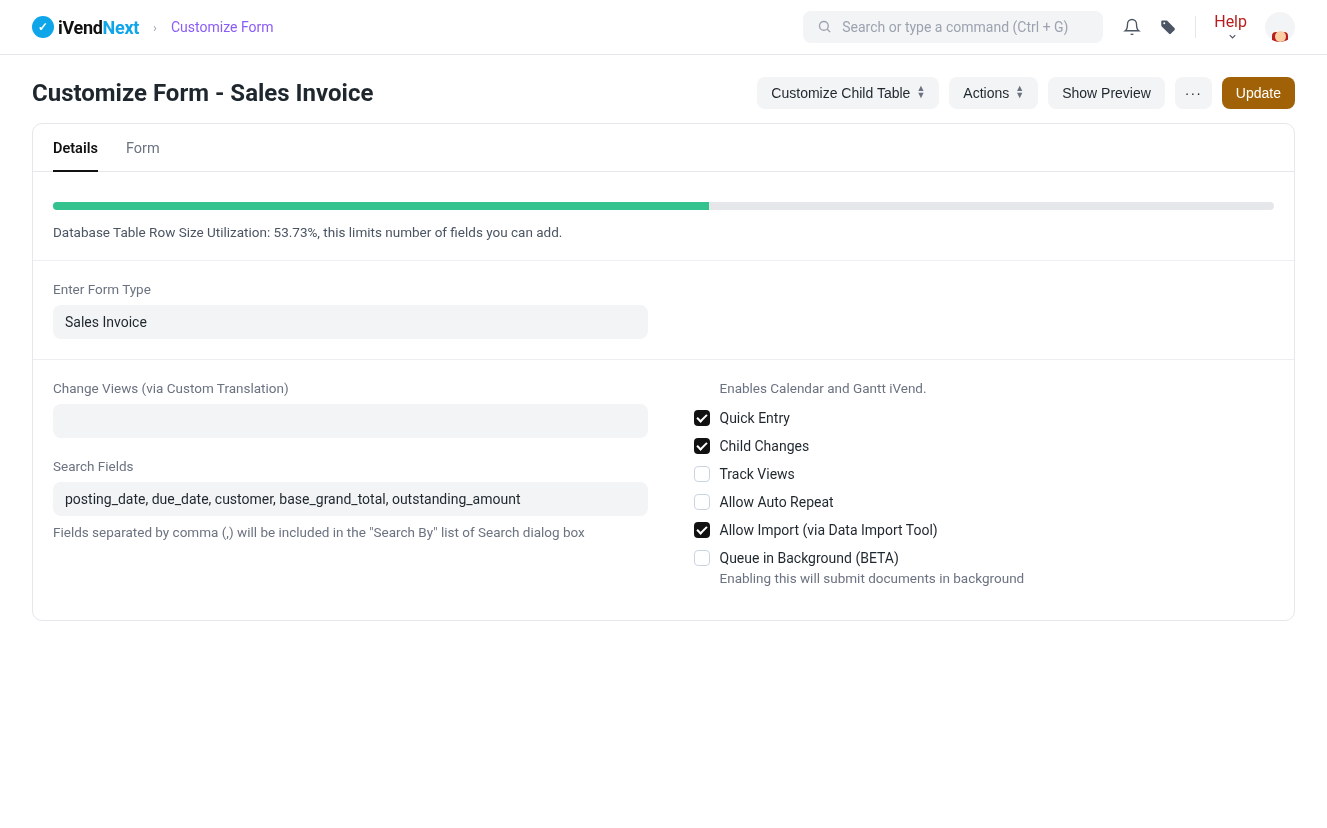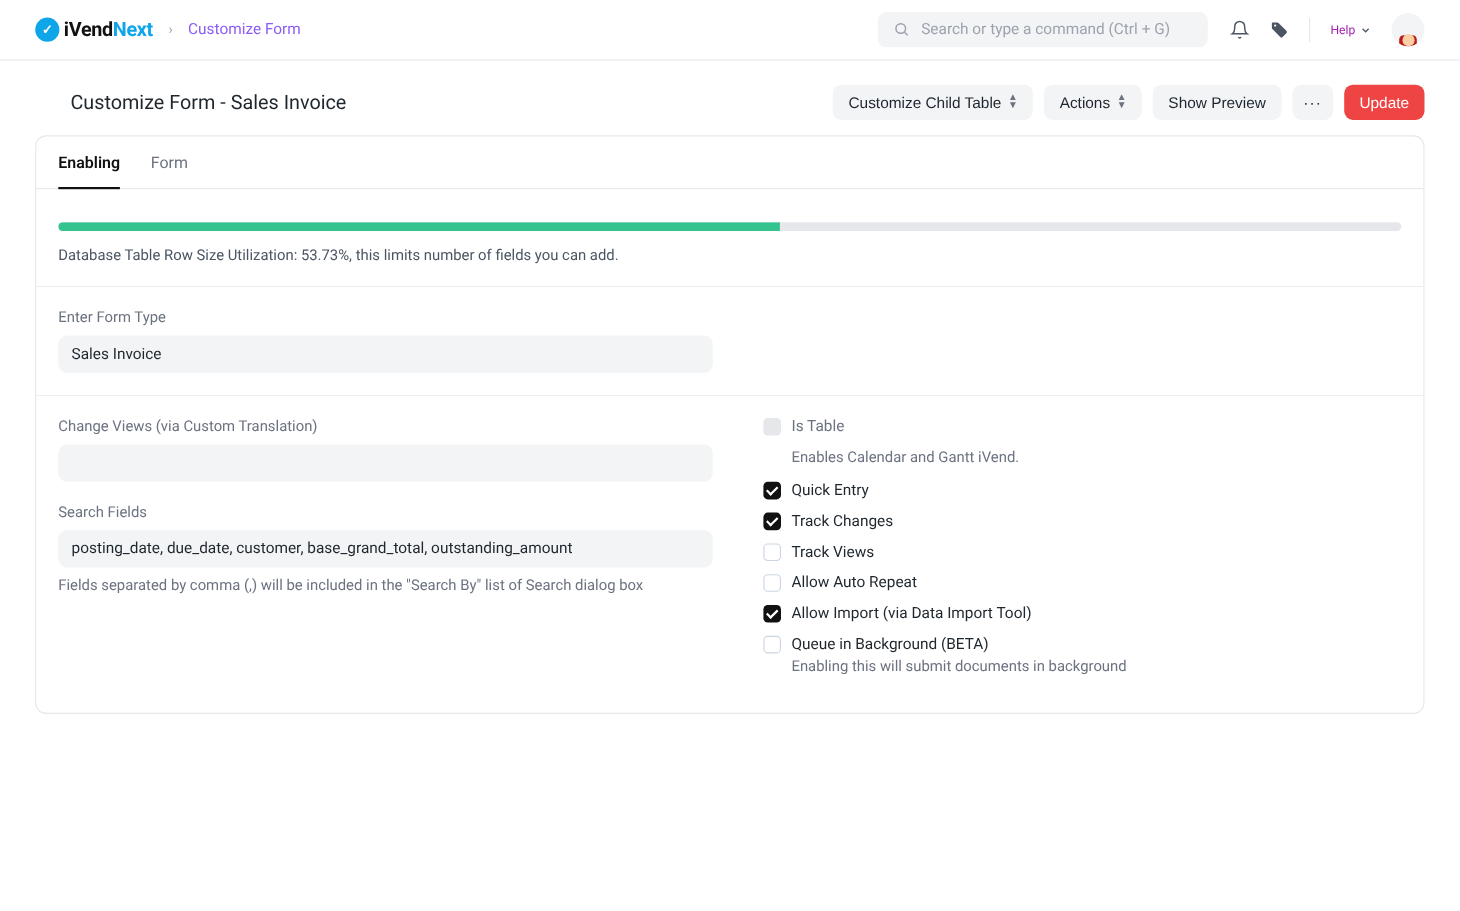--- a/index.html
+++ b/index.html
@@ -61,23 +61,24 @@
     color: #4b5563;
     margin-right: 18px;
     display: flex;
   }
   .divider-v {
     width: 1px; height: 22px; background: #e5e7eb;
     margin-right: 18px;
   }
   .help-btn {
     display: flex; align-items: center;
-    color: #a21caf;
+    color: #b91c1c;
     margin-right: 18px;
-    font-size: 11px;
+    font-size: 16px;
+    flex-direction: column;
   }
   .help-btn svg { margin-left: 4px; }
   .avatar {
     width: 30px; height: 30px;
     border-radius: 50%;
     background: #f3f4f6;
     display: flex;
     align-items: flex-end;
     justify-content: center;
     overflow: hidden;
@@ -97,36 +98,35 @@
     border-radius: 50%;
     margin-top: -18px;
   }
 
   .page-header {
     display: flex;
     align-items: center;
     padding: 22px 32px 14px;
   }
   .page-title {
-    font-size: 18px;
-    font-weight: 400;
-    margin-left: 32px;
+    font-size: 24px;
+    font-weight: 700;
   }
   .page-actions { margin-left: auto; display: flex; gap: 10px; align-items: center; }
   .btn {
     border: none;
     border-radius: 8px;
     padding: 8px 14px;
     font-size: 14px;
     cursor: pointer;
     display: inline-flex;
     gap: 6px;
   }
   .btn-light { background: #f3f4f6; color: #1f272e; }
-  .btn-dark { background: #ef4444; color: #fff; font-weight: 500; }
+  .btn-dark { background: #a16207; color: #fff; font-weight: 500; }
   .btn-icon-only { padding: 8px 10px; }
 
   .card {
     margin: 0 32px 30px;
     border: 1px solid #e5e7eb;
     border-radius: 10px;
     overflow: hidden;
   }
   .tabs {
     display: flex;
@@ -310,21 +310,21 @@
     </button>
     <button class="btn btn-dark">
       <span>Update</span>
     </button>
   </div>
 </div>
 
 <div class="card">
 
   <div class="tabs">
-    <div class="tab active">Enabling</div>
+    <div class="tab active">Details</div>
     <div class="tab">Form</div>
   </div>
 
   <div class="progress-wrap">
     <div class="progress-bar">
       <div class="progress-fill" id="progress-fill" style="width: 53.73%;"></div>
     </div>
     <div class="progress-text">Database Table Row Size Utilization: 53.73%, this limits number of fields you can add.</div>
   </div>
 
@@ -340,35 +340,31 @@
         <input class="text-input" value="" style="">
       </div>
       <div class="field-block">
         <label class="field-label">Search Fields</label>
         <input class="text-input" value="posting_date, due_date, customer, base_grand_total, outstanding_amount" style="">
         <div class="help-text">Fields separated by comma (,) will be included in the "Search By" list of Search dialog box</div>
       </div>
     </div>
 
     <div class="col">
-      <div class="check-row">
-        <span class="chk disabled" id="chk-is_table"></span>
-        <span class="chk-label">Is Table</span>
-      </div>
 
       <div class="check-help">Enables Calendar and Gantt iVend.</div>
 
       <div class="check-row">
         <span class="chk checked" id="chk-quick_entry"></span>
         <span class="chk-label">Quick Entry</span>
       </div>
 
       <div class="check-row">
         <span class="chk checked" id="chk-track_changes"></span>
-        <span class="chk-label">Track Changes</span>
+        <span class="chk-label">Child Changes</span>
       </div>
 
       <div class="check-row">
         <span class="chk empty" id="chk-track_views"></span>
         <span class="chk-label">Track Views</span>
       </div>
 
       <div class="check-row">
         <span class="chk empty" id="chk-allow_auto_repeat"></span>
         <span class="chk-label">Allow Auto Repeat</span>

